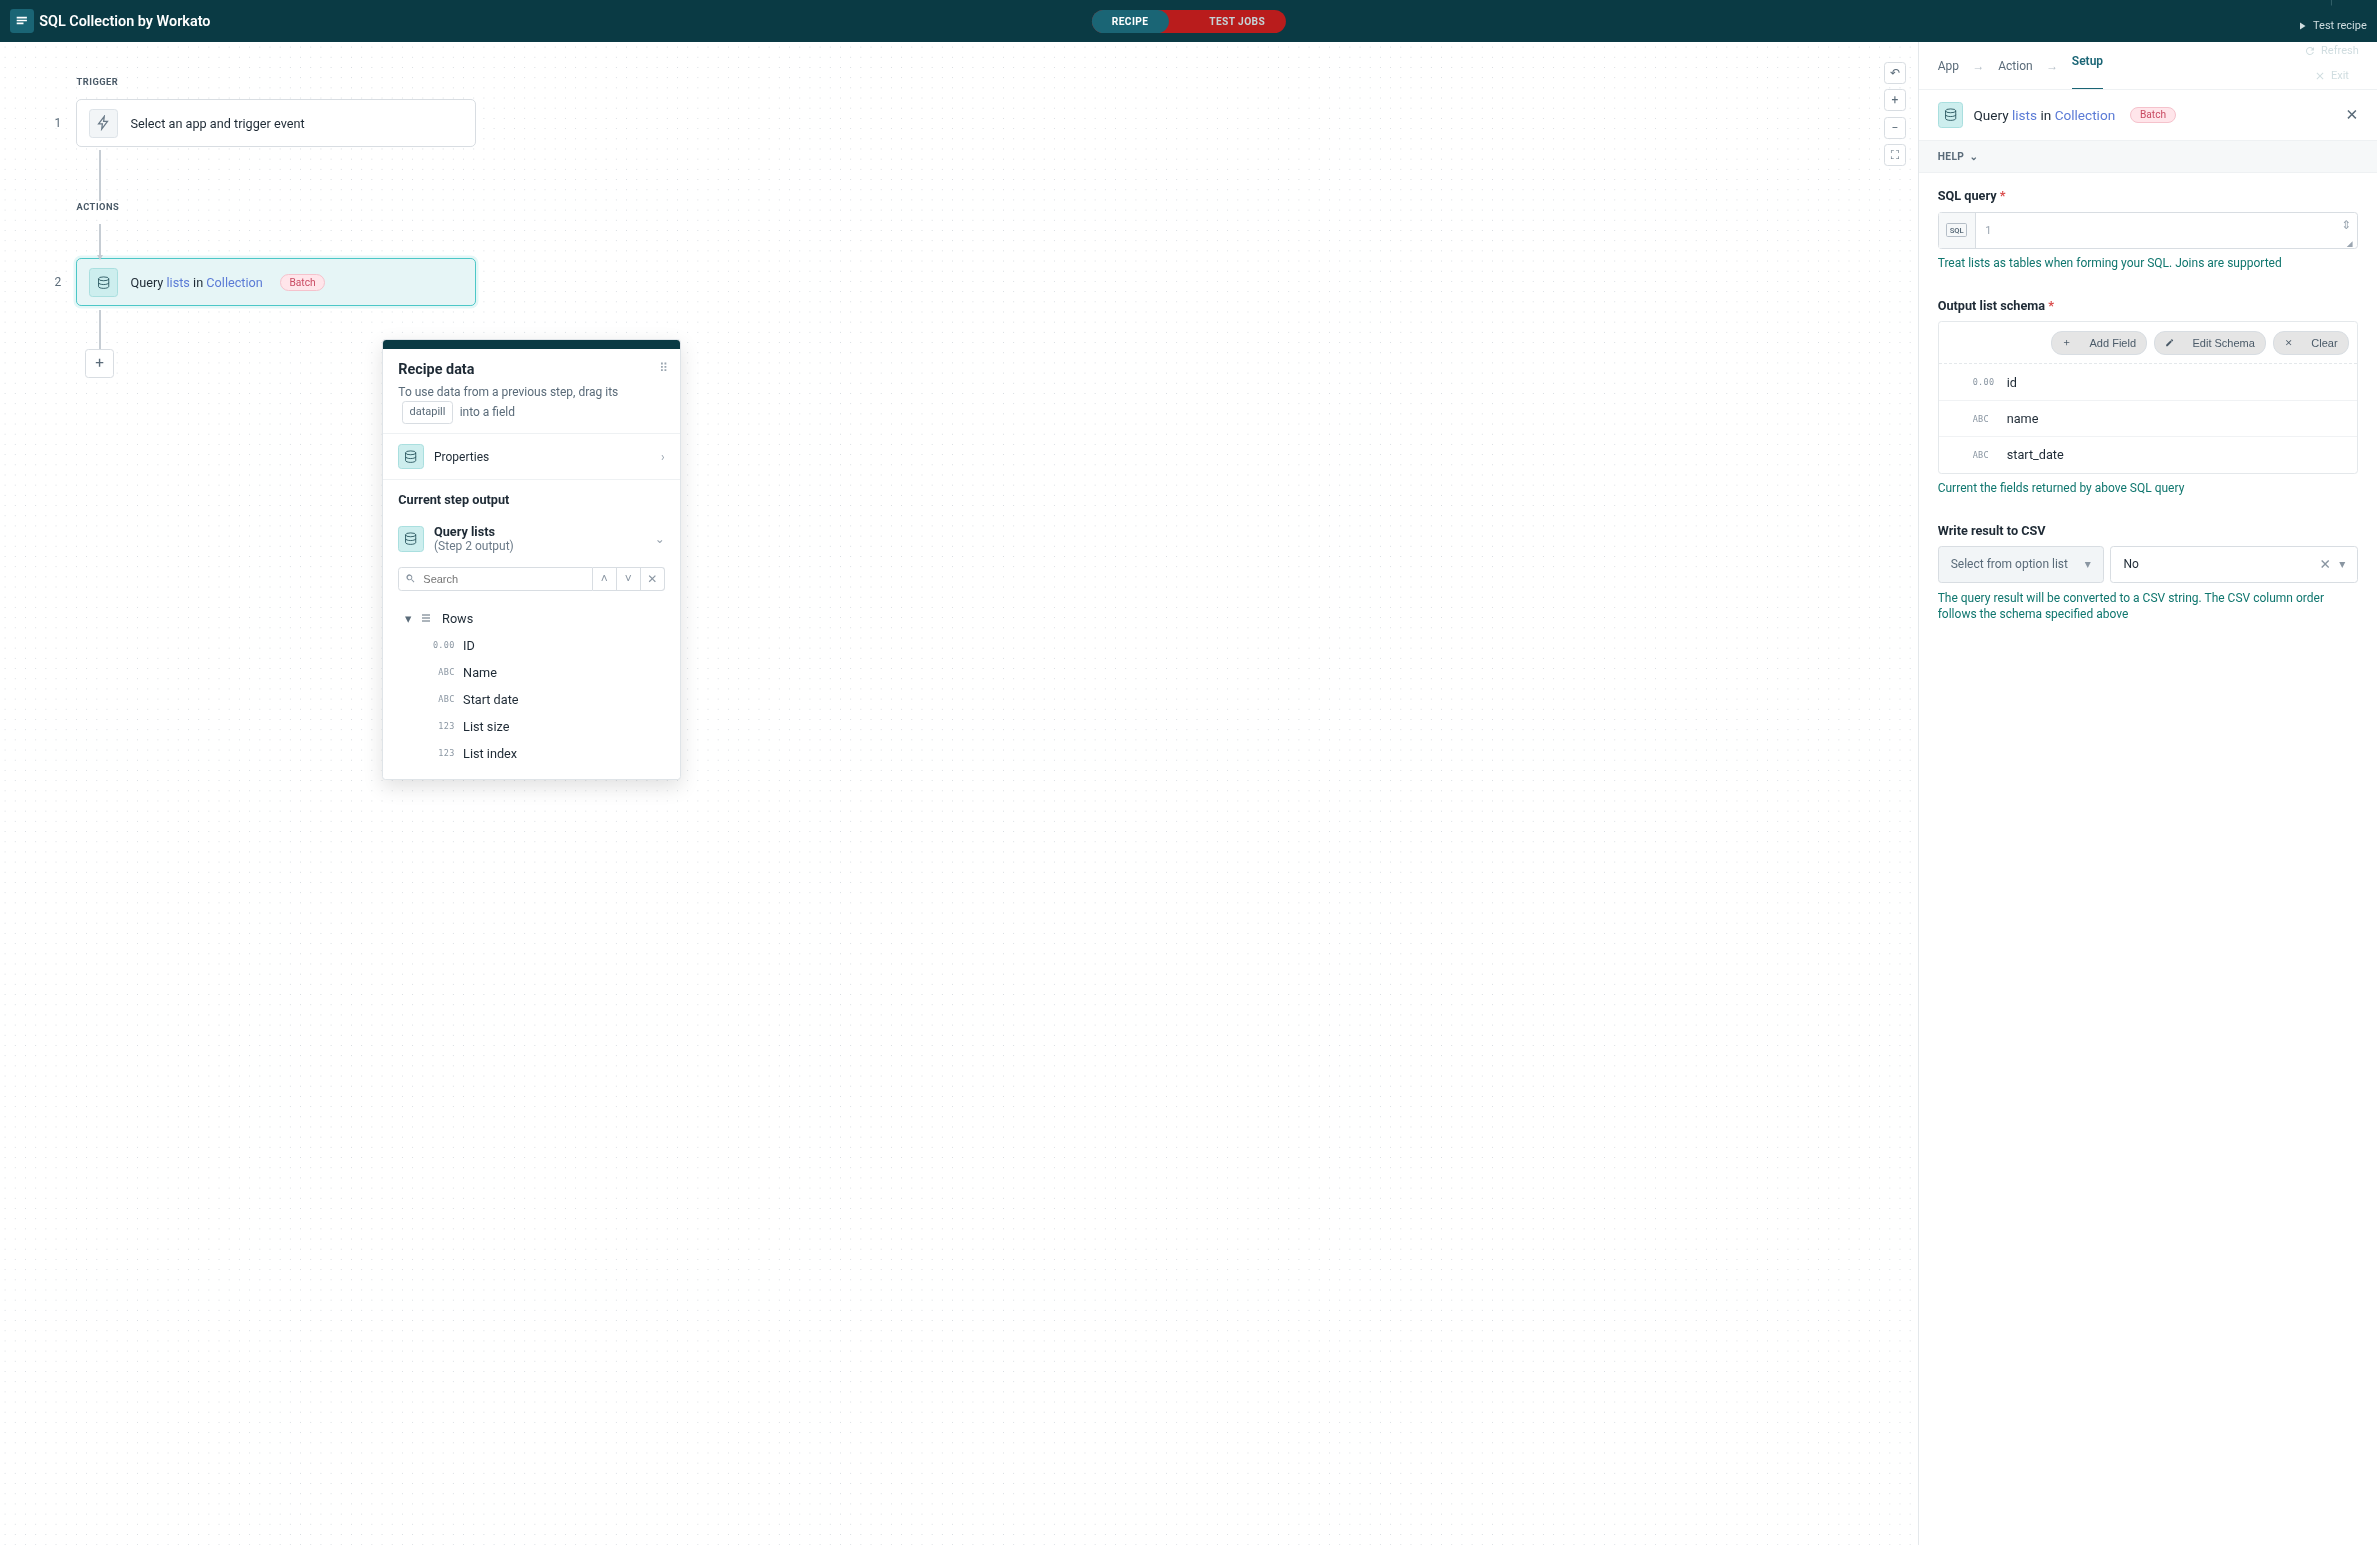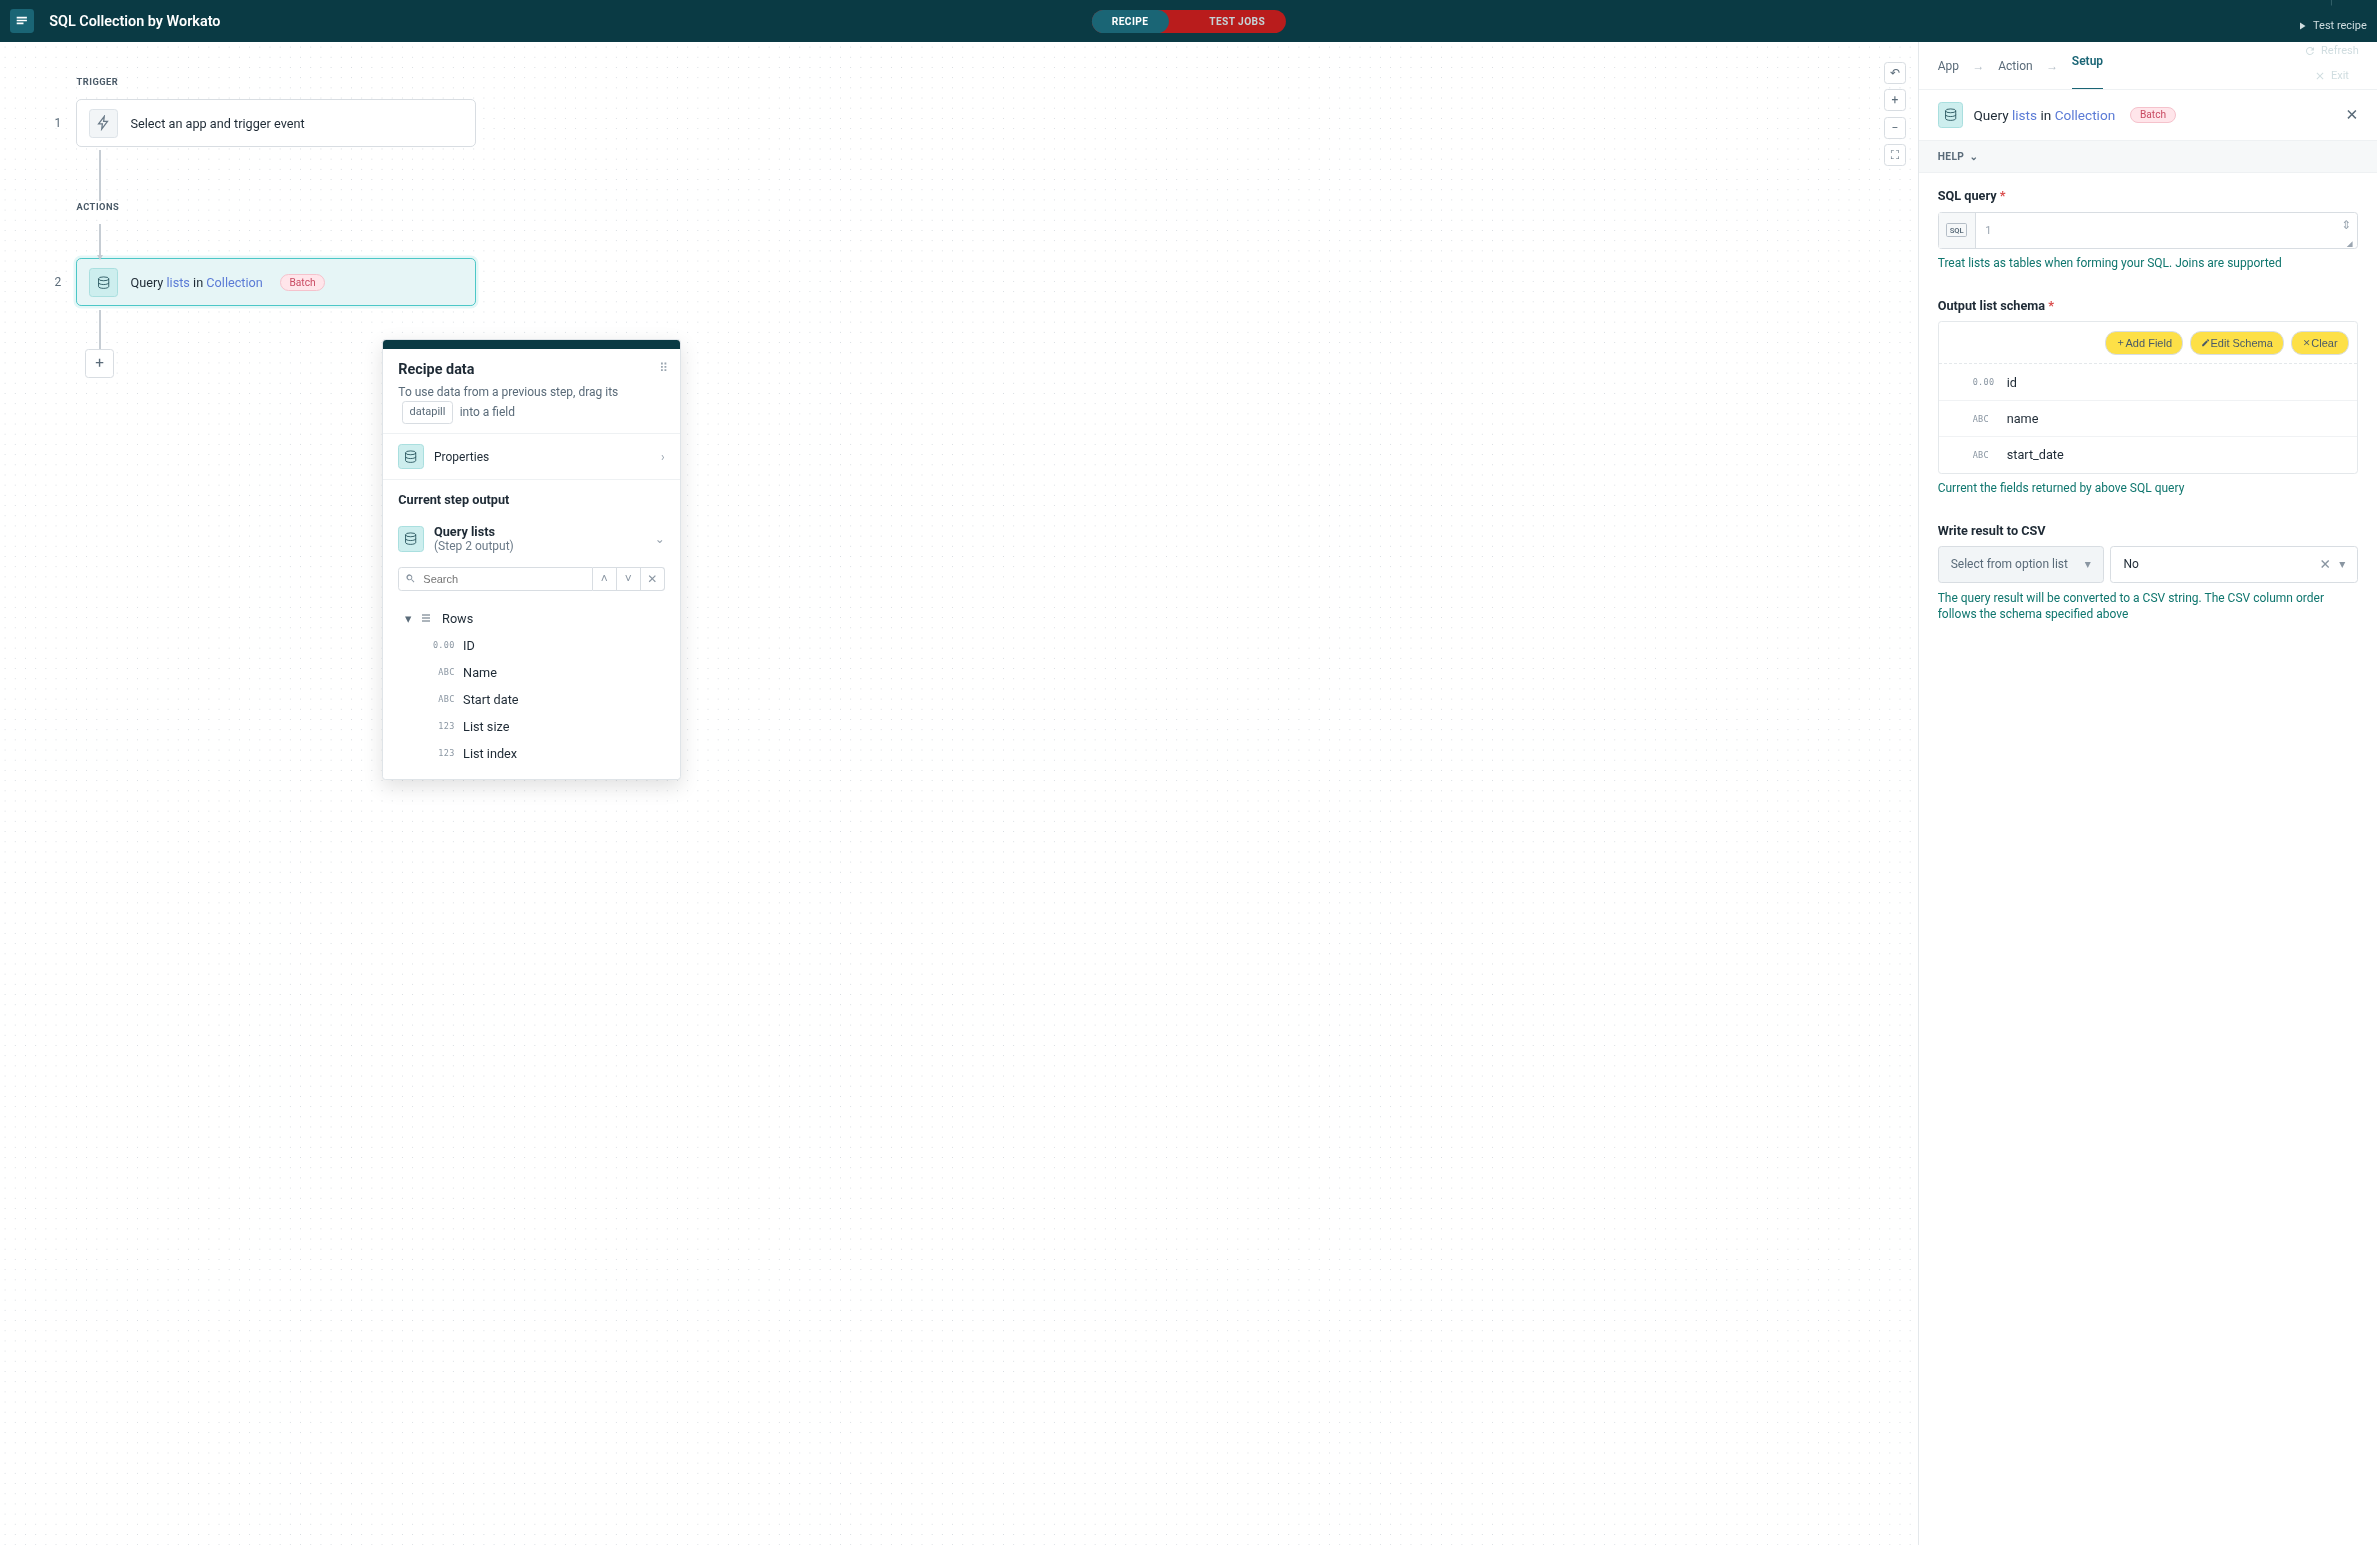--- a/index.html
+++ b/index.html
@@ -1,20 +1,20 @@
 <!DOCTYPE html>
 <html style="font-size:13.6px"><head>
 <meta charset="utf-8">
 <style>
 * { box-sizing: border-box; margin: 0; padding: 0; }
 body { font-family: -apple-system, BlinkMacSystemFont, "Segoe UI", Roboto, Helvetica, Arial, sans-serif; font-size: 12px; color: #1e2a35; background: #fff; overflow: hidden; }
 
 
 .topbar { display:flex; align-items:center; height:42px; background:#0a3a44; color:#fff; padding:0 10.2px; position:relative; }
-.topbar-left { display:flex; align-items:center; gap:15px; }
+.topbar-left { display:flex; align-items:center; gap:5px; }
 .topbar-icon { width:24px; height:24px; background:#1a6575; border-radius:3.4px; display:flex; align-items:center; justify-content:center; }
 .topbar-icon svg { width:13.6px; height:13.6px; fill:#fff; }
 .topbar-title { font-weight:600; font-size:14.4px; }
 .topbar-center { position:absolute; left:50%; transform:translateX(-50%); display:flex; background:#b91c1c; border-radius:17px;gap:20px; }
 .topbar-tab { padding:6px 20.4px; font-size:10.2px; font-weight:700; color:#c4d3d7; cursor:pointer; border-radius:17px; letter-spacing:0.4px; }
 .topbar-tab.active { background:#1a6575; color:#fff; }
 .topbar-right { margin-left:auto; display:flex; align-items:center; gap:12px; font-size:11px;flex-direction:column; }
 .btn-save { background:#1ba5b8; color:#fff; border:none; padding:5.1px 12px; border-radius:3.4px; font-weight:600; cursor:pointer; font-size:11px; }
 .topbar-divider { color:#3d6a74; }
 .topbar-link { color:#d0dde0; cursor:pointer; display:flex; align-items:center; gap:5.1px; }
@@ -91,21 +91,21 @@
 .req { color:#d94a4a; }
 .sql-editor { display:flex; border:0.8px solid #d8dde2; border-radius:3.4px; height:37px; }
 .sql-editor .badge { width:37px; border-right:0.8px solid #d8dde2; background:#f6f8f9; display:flex; align-items:center; justify-content:center; }
 .sql-editor .badge span { border:0.8px solid #b5bec7; font-size:7.6px; padding:1.7px 2.5px; border-radius:1.7px; color:#5a6b79; font-weight:600; }
 .sql-editor .gutter { width:25.5px; display:flex; align-items:center; justify-content:center; color:#9aa5b0; font-size:11px; }
 .sql-editor .code { flex:1; }
 .sql-editor .handle { width:22px; display:flex; flex-direction:column; align-items:center; justify-content:center; gap:1.7px; color:#9aa5b0; }
 .field-help { font-size:12px; color:#0f766e; margin-top:6.8px; line-height:1.4; }
 .schema-box { border:0.8px solid #e4e8eb; border-radius:3.4px; }
 .schema-actions { display:flex; justify-content:flex-end; gap:6.8px; padding:8.5px; border-bottom:0.8px dashed #e4e8eb; }
-.btn-outline { border:0.8px solid #d8dde2; background:#fde047; border-radius:11px; padding:5.1px 10.2px; font-size:11px; cursor:pointer; display:flex; align-items:center; gap:0; color:#4a5a68; }
+.btn-outline { border:0.8px solid #d8dde2; background:#e5e5e5; border-radius:11px; padding:5.1px 10.2px; font-size:11px; cursor:pointer; display:flex; align-items:center; gap:18px; color:#4a5a68; }
 .btn-outline svg, .btn-outline-teal svg { width:9.3px; height:9.3px; fill:currentColor; }
 .schema-row { display:flex; align-items:center; gap:12px; padding:10.2px 17px 10.2px 34px; border-bottom:0.8px solid #f0f2f4; font-size:12.7px; }
 .schema-row:last-child { border-bottom:none; }
 .schema-row .type { font-size:8.5px; color:#8a96a2; font-family:monospace; width:22px; letter-spacing:0.3px; }
 .csv-row { display:flex; gap:6.8px; }
 .select-box { border:0.8px solid #d8dde2; border-radius:3.4px; padding:9.3px 12px; display:flex; align-items:center; cursor:pointer; font-size:12px; }
 .select-box.gray { background:#f2f5f7; width:166px; justify-content:space-between; color:#5a6b79; }
 .select-box.white { flex:1; }
 .select-box .clear { margin-left:auto; margin-right:8.5px; color:#8a96a2; cursor:pointer; font-size:13.6px; }
 .select-box .caret { color:#8a96a2; }

